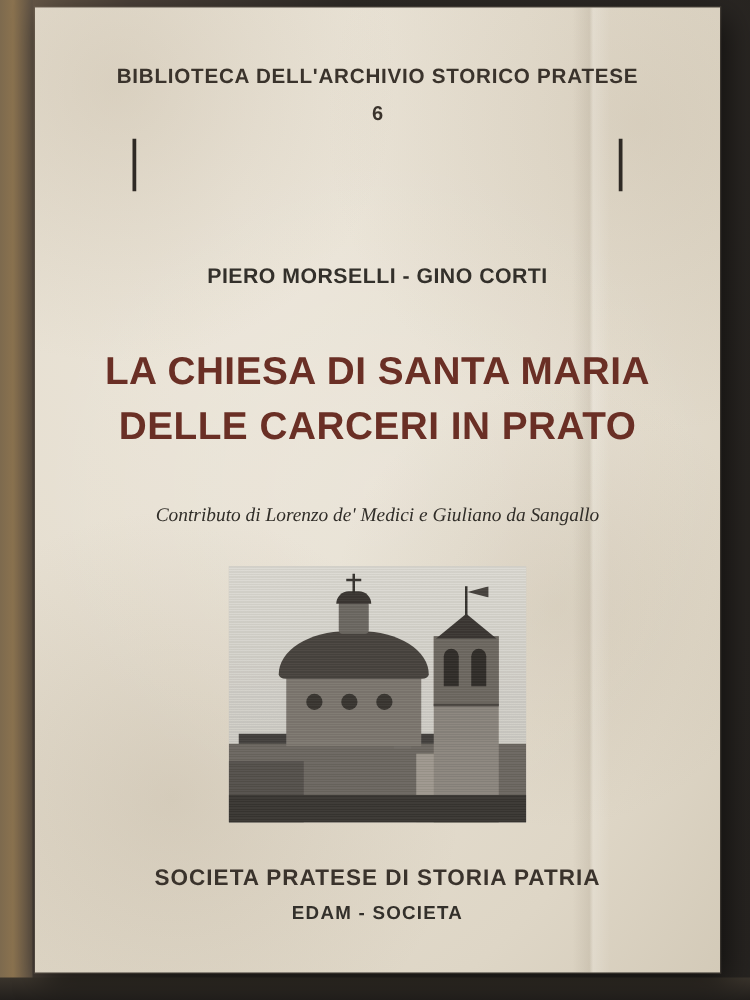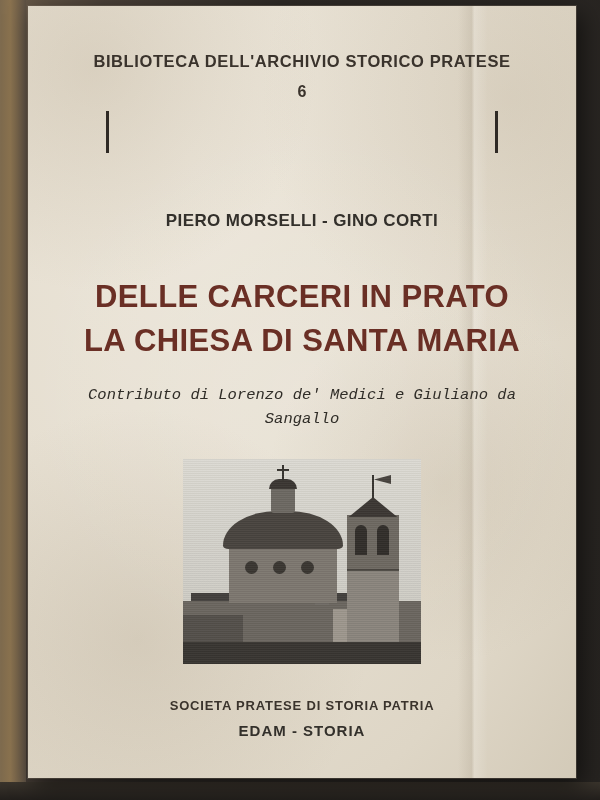--- a/index.html
+++ b/index.html
@@ -128,22 +128,22 @@
     font-size: 31px;
     line-height: 1.42;
     font-weight: bold;
     letter-spacing: 0.4px;
     color: #6a2f25;
   }
   .title-line { display: block; white-space: nowrap; }
 
   
   .subtitle {
-    margin-top: 20px;
-    font-family: Liberation Mono, monospace;
+    margin-top: 38px;
+    font-family: Liberation Serif, serif;
     font-style: italic;
     font-size: 15.5px;
     line-height: 1.55;
     color: #302d28;
   }
   .subtitle-line { display: block; }
 
   
   .photo-wrap {
     margin-top: 28px;
@@ -300,21 +300,21 @@
   .grain {
     position: absolute; inset: 0;
     background:
       repeating-linear-gradient(0deg, rgba(0,0,0,0.045) 0px, rgba(0,0,0,0.045) 1px, rgba(255,255,255,0.03) 1px, rgba(255,255,255,0.03) 2px);
     pointer-events: none;
   }
 
   
   .publisher {
     margin-top: 34px;
-    font-size: 13px;
+    font-size: 18px;
     font-weight: bold;
     letter-spacing: 0.8px;
     color: #3a332c;
   }
   .publisher-2 {
     margin-top: 9px;
     font-size: 15px;
     font-weight: bold;
     letter-spacing: 1px;
     color: #33302b;
@@ -337,22 +337,22 @@
       <div class="series-number">6</div>
 
       <div class="rule-row">
         <span class="rule left"></span>
         <span class="rule right"></span>
       </div>
 
       <div class="authors">PIERO MORSELLI - GINO CORTI</div>
 
       <div class="title">
+        <span class="title-line">LA CHIESA DI SANTA MARIA</span>
         <span class="title-line">DELLE CARCERI IN PRATO</span>
-        <span class="title-line">LA CHIESA DI SANTA MARIA</span>
       </div>
 
       <div class="subtitle">
         <span class="subtitle-line">Contributo di Lorenzo de' Medici e Giuliano da Sangallo</span>
       </div>
 
       <div class="photo-wrap">
         <div class="photo">
           <div class="sky"></div>
           <div class="nave-roof"></div>
@@ -377,17 +377,17 @@
           <div class="tower-roof"></div>
           <div class="tower-mast"></div>
           <div class="flag"></div>
 
           <div class="foreground"></div>
           <div class="grain"></div>
         </div>
       </div>
 
       <div class="publisher">SOCIETA PRATESE DI STORIA PATRIA</div>
-      <div class="publisher-2">EDAM - STORIA</div>
+      <div class="publisher-2">EDAM - SOCIETA</div>
 
     </div>
   </div>
 </div>
 
 </body></html>

